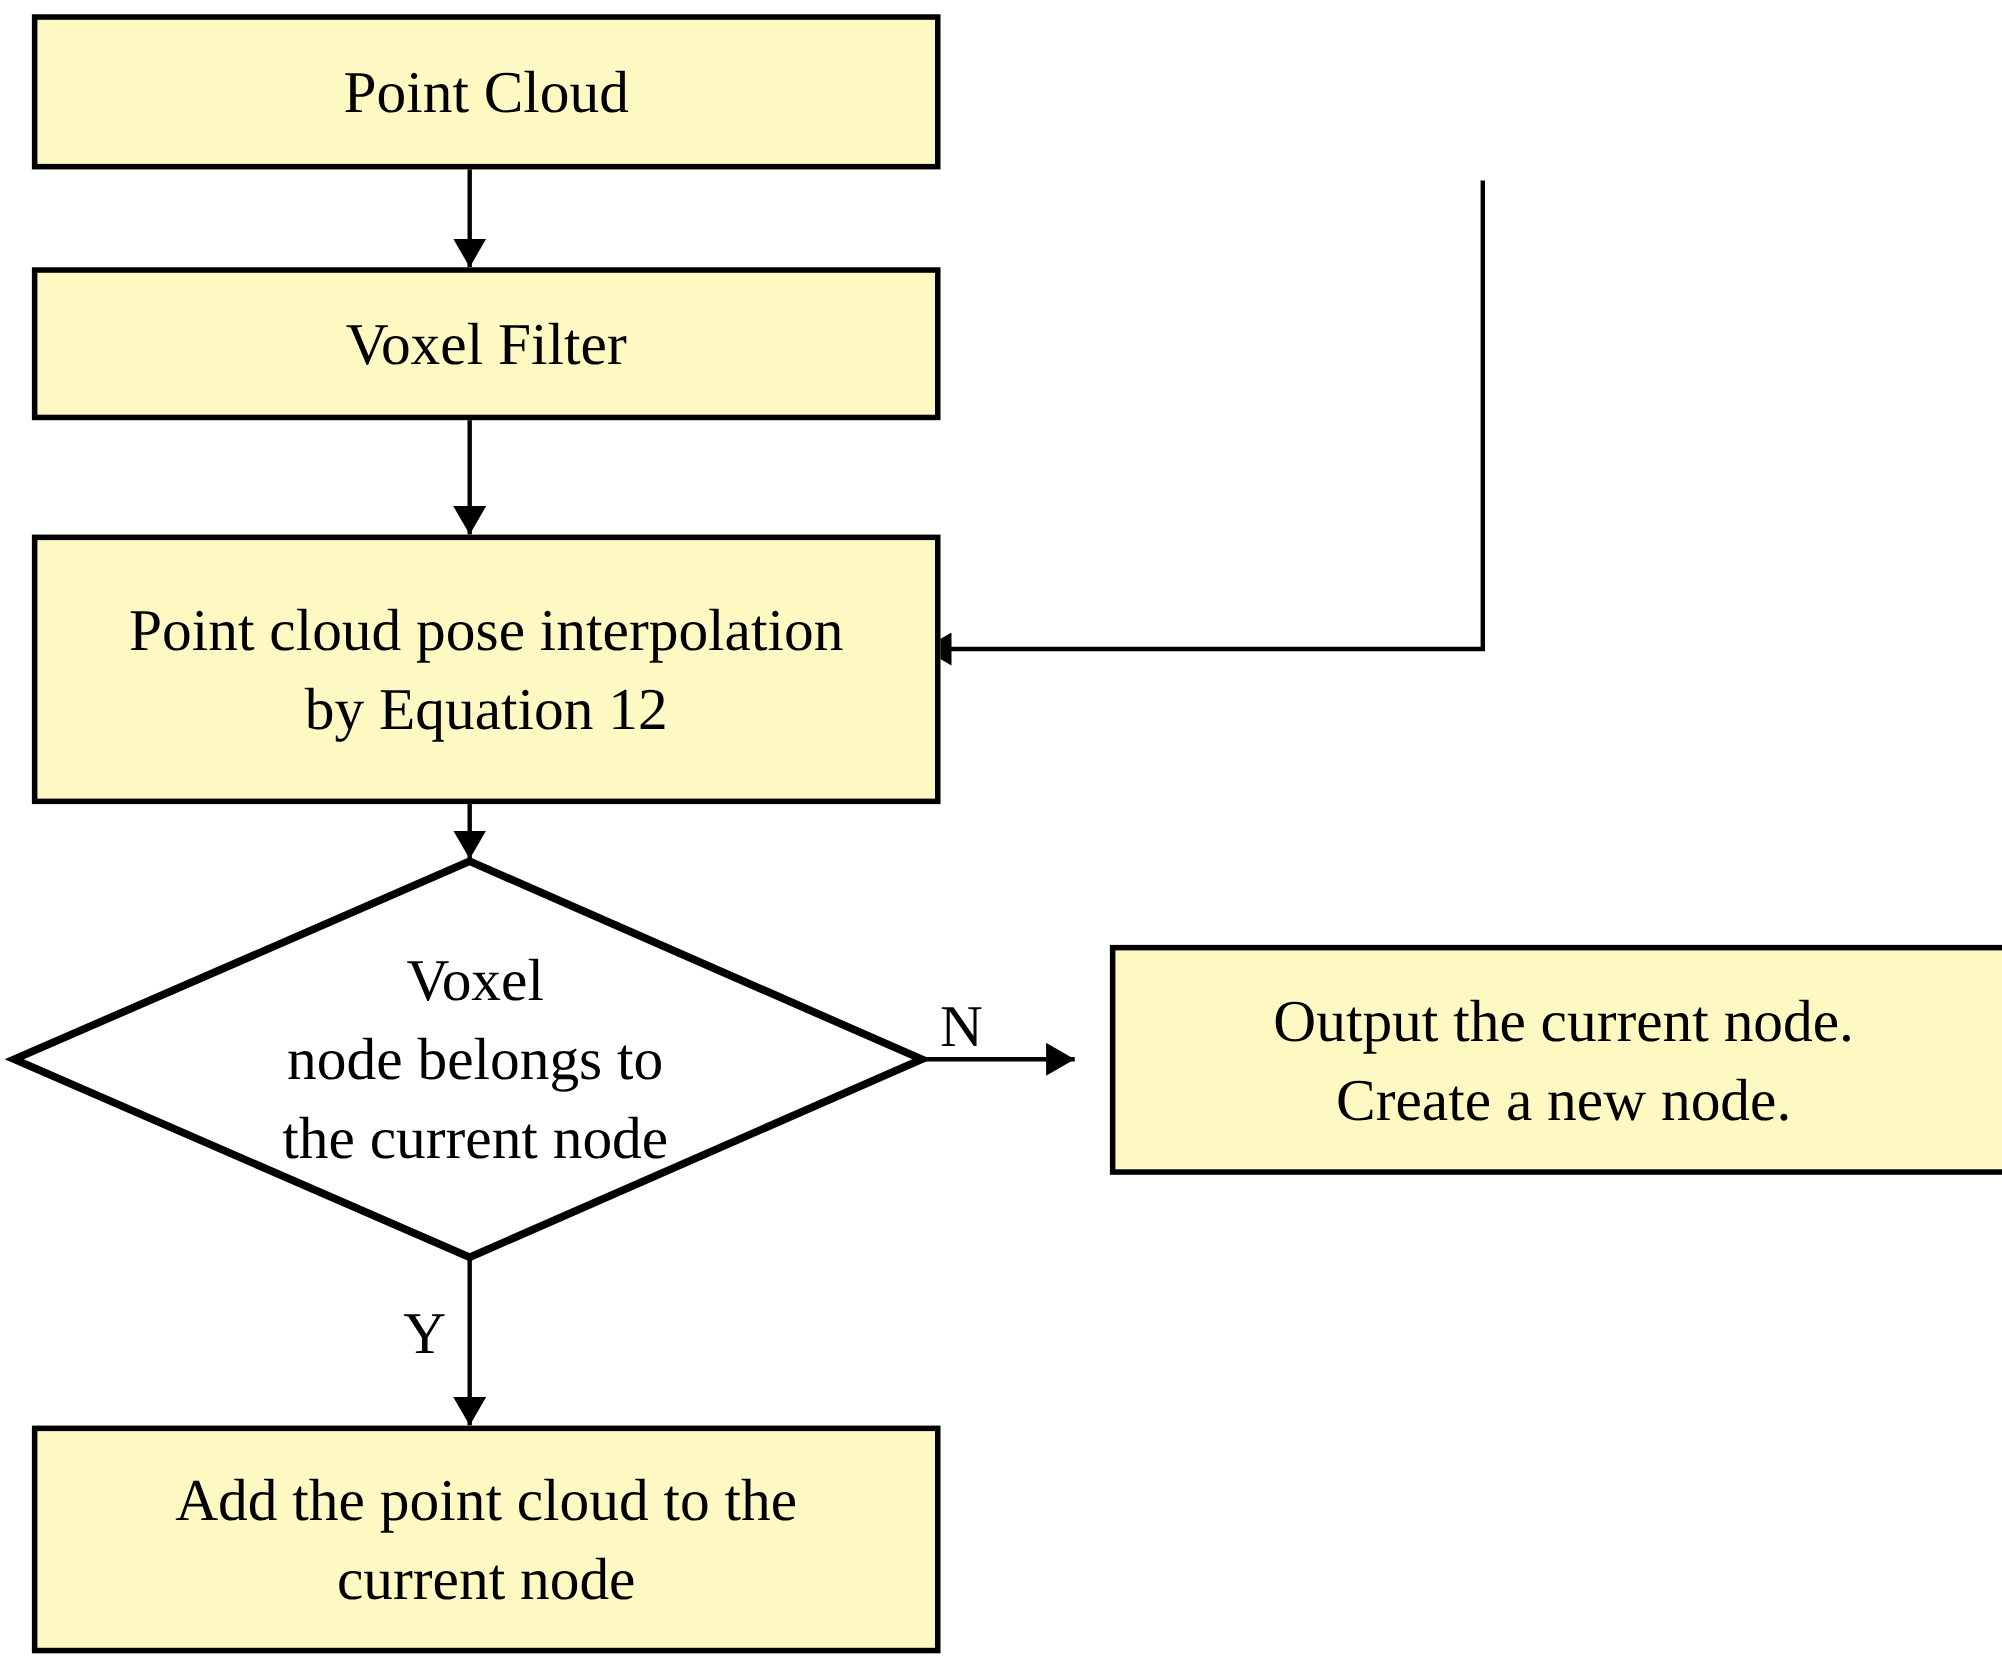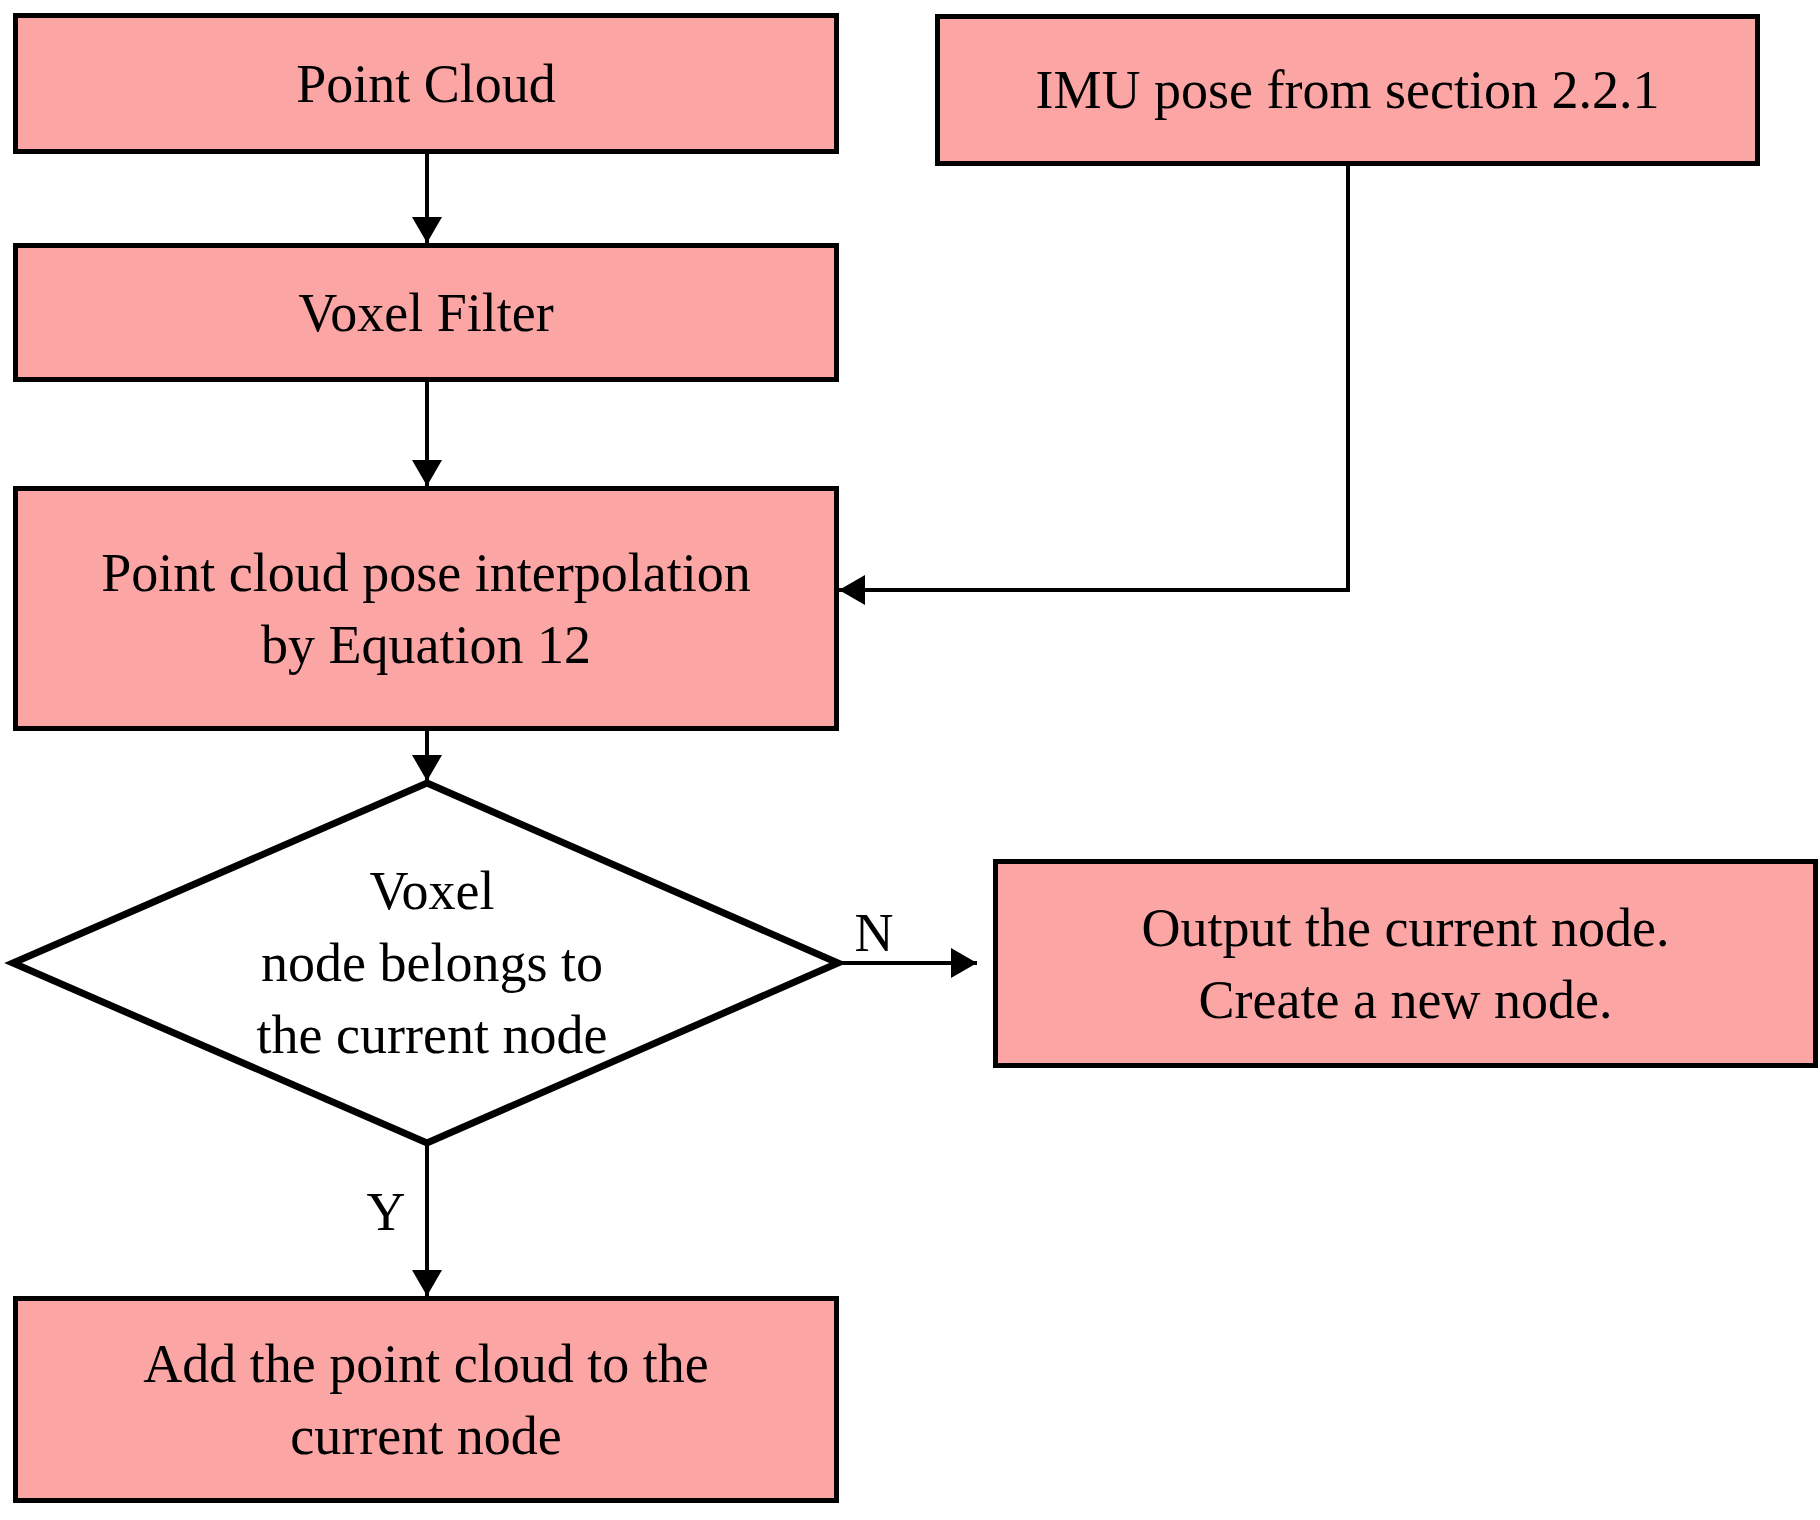--- a/index.html
+++ b/index.html
@@ -31,29 +31,30 @@
   .diamond-shape {
     stroke: #000000;
     stroke-width: 7;
     fill: #ffffff;
     stroke-linejoin: miter;
   }
   .node {
     position: absolute;
     box-sizing: border-box;
     border: 5px solid #000000;
-    background: #fca5a5;
+    background: #fef9c3;
     display: flex;
     flex-direction: column;
     align-items: center;
     justify-content: center;
     text-align: center;
     font-size: 54px;
     line-height: 72px;
     white-space: nowrap;
+    margin-left: 16px;
   }
   .diamond-text {
     position: absolute;
     display: flex;
     flex-direction: column;
     align-items: center;
     justify-content: center;
     text-align: center;
     font-size: 54px;
     line-height: 72px;
@@ -91,23 +92,20 @@
 
     <line class="edge" x1="838" y1="963" x2="977" y2="963" marker-end="url(#arrowhead)"></line>
 
     <line class="edge" x1="427" y1="1143" x2="427" y2="1296" marker-end="url(#arrowhead)"></line>
   </svg>
 
   <div class="node" style="left:13px; top:13px; width:826px; height:141px;">
     <div>Point Cloud</div>
   </div>
 
-  <div class="node" style="left:935px; top:14px; width:825px; height:152px;">
-    <div>IMU pose from section 2.2.1</div>
-  </div>
 
   <div class="node" style="left:13px; top:243px; width:826px; height:139px;">
     <div>Voxel Filter</div>
   </div>
 
   <div class="node" style="left:13px; top:486px; width:826px; height:245px;">
     <div>Point cloud pose interpolation</div>
     <div>by Equation 12</div>
   </div>
 

